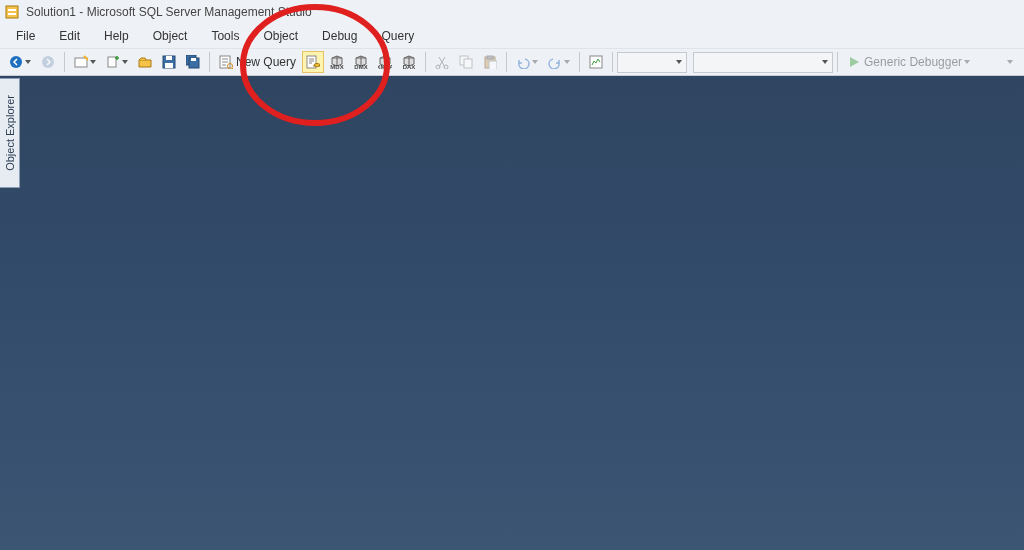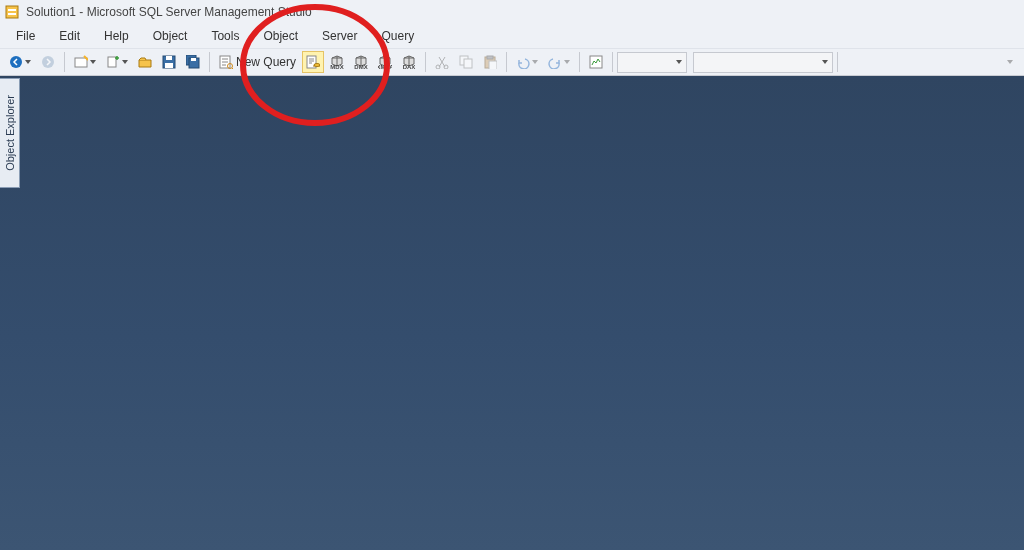--- a/index.html
+++ b/index.html
@@ -39,21 +39,21 @@
   <span class="title">Solution1 - Microsoft SQL Server Management Studio</span>
 </div>
 
 <div class="menubar">
   <div class="menu">File</div>
   <div class="menu">Edit</div>
   <div class="menu">Help</div>
   <div class="menu">Object</div>
   <div class="menu">Tools</div>
   <div class="menu">Object</div>
-  <div class="menu">Server</div>
+  <div class="menu">Debug</div>
   <div class="menu">Query</div>
 </div>
 
 <div class="toolbar">
   <div class="tb-btn">
     <svg width="14" height="14">
         <circle cx="7" cy="7" r="6" fill="#1e6fbf"></circle>
         <path d="M8 4 L5 7 L8 10" stroke="#fff" stroke-width="1.5" fill="none"></path>
       </svg>
     <span class="tb-drop"></span>
@@ -193,20 +193,27 @@
   <div class="combo disabled" style="width:70px">
     <span style="flex:1"></span>
       <span class="tb-drop"></span>
   </div>
   <div style="width:6px"></div>
   <div class="combo disabled" style="width:140px">
     <span style="flex:1"></span>
       <span class="tb-drop"></span>
   </div>
   <div class="tb-sep"></div>
+  <div class="tb-btn disabled" style="min-width:110px;justify-content:flex-start">
+    <svg width="14" height="14">
+        <path d="M3 2 L12 7 L3 12 Z" fill="#3aa03a"></path>
+      </svg>
+    <span class="tb-text">Generic Debugger</span>
+    <span class="tb-drop"></span>
+  </div>
   <div style="flex:1"></div>
   <div class="tb-btn disabled" style="min-width:20px">
     <span class="tb-drop"></span>
   </div>
 </div>
 
 <div class="workarea">
   <div class="sidebar-tab">
     <span>Object Explorer</span>
   </div>

